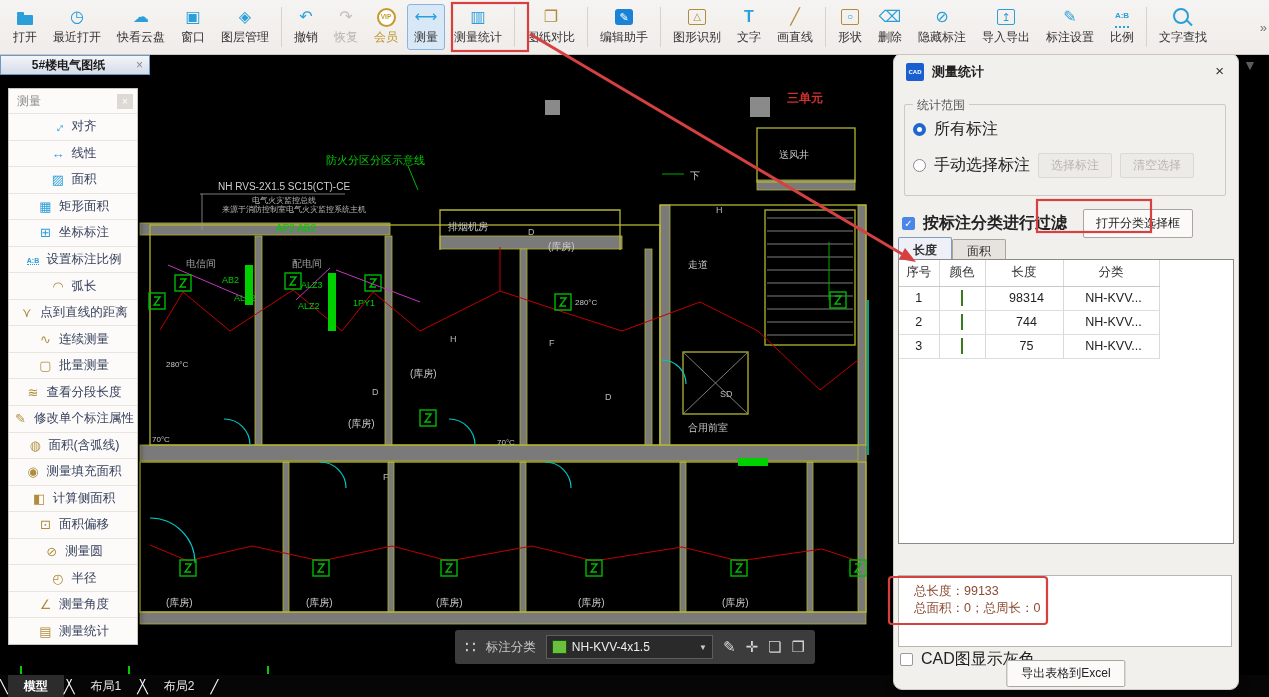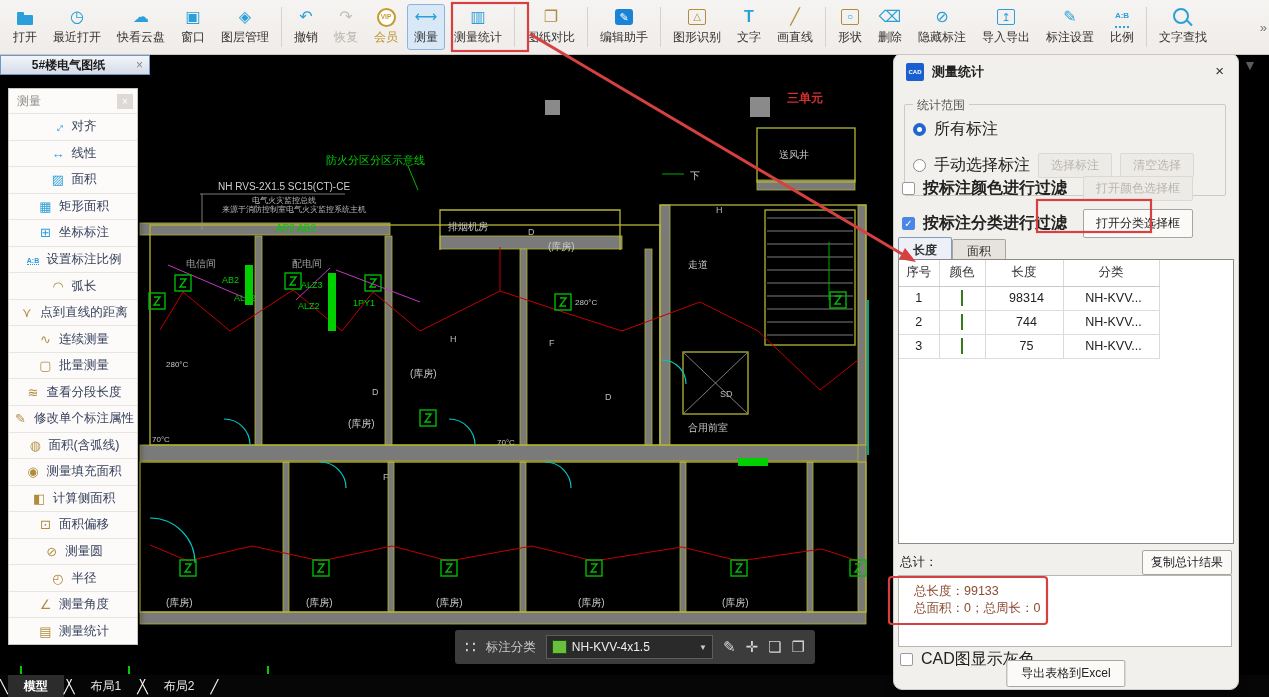--- a/index.html
+++ b/index.html
@@ -510,25 +510,20 @@
         <span class="flab">所有标注</span>
       </div>
       <div class="frow" style="left:8px;top:48px;">
         <span class="radio"></span>
         <span class="flab">手动选择标注</span>
         <button class="btn dis">选择标注</button>
         <button class="btn dis">清空选择</button>
       </div>
     </div>
 
-    <div class="frow" style="left:8px;top:122px;">
-      <span class="cb"></span>
-      <span class="flab" style="font-weight:bold">按标注颜色进行过滤</span>
-      <button class="btn dis" style="margin-left:8px">打开颜色选择框</button>
-    </div>
     <div class="frow" style="left:8px;top:155px;">
       <span class="cb on">✓</span>
       <span class="flab" style="font-weight:bold">按标注分类进行过滤</span>
       <button class="btn" style="margin-left:8px;padding:5px 12px">打开分类选择框</button>
     </div>
 
     <div class="tabs">
       <span class="tab on">长度</span>
       <span class="tab">面积</span>
     </div>
@@ -568,24 +563,20 @@
           <td>3</td>
           <td><span class="swatch"></span></td>
           <td class="l">75</td>
           <td class="l">NH-KVV...</td>
               <td></td>
         </tr>
       </tbody>
         </table>
     </div>
 
-    <div class="totrow">
-      <span class="t">总计：</span>
-      <button class="btn">复制总计结果</button>
-    </div>
     <div class="totbox">
       <div>总长度：99133</div>
       <div>总面积：0；总周长：0</div>
     </div>
 
     <div class="frow grayrow">
       <span class="cb"></span>
       <span class="flab">CAD图显示灰色</span>
     </div>
     <button class="btn exp">导出表格到Excel</button>

